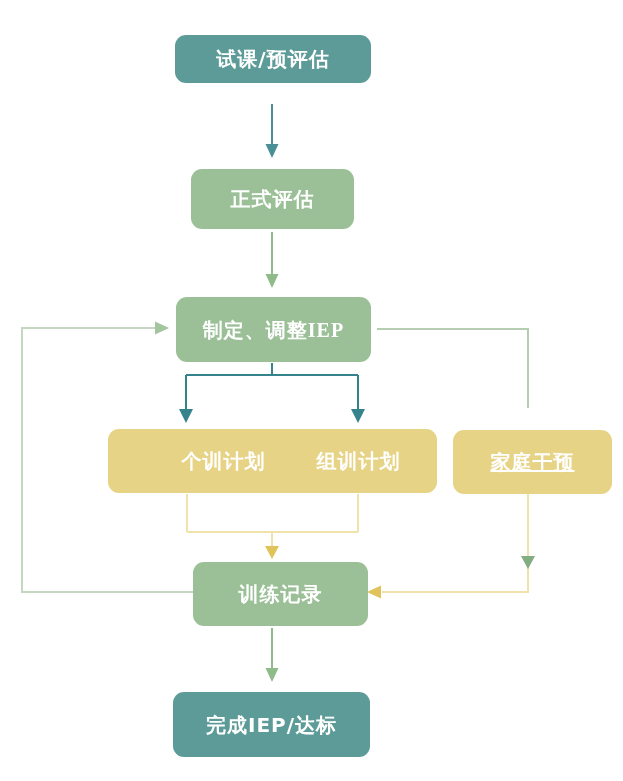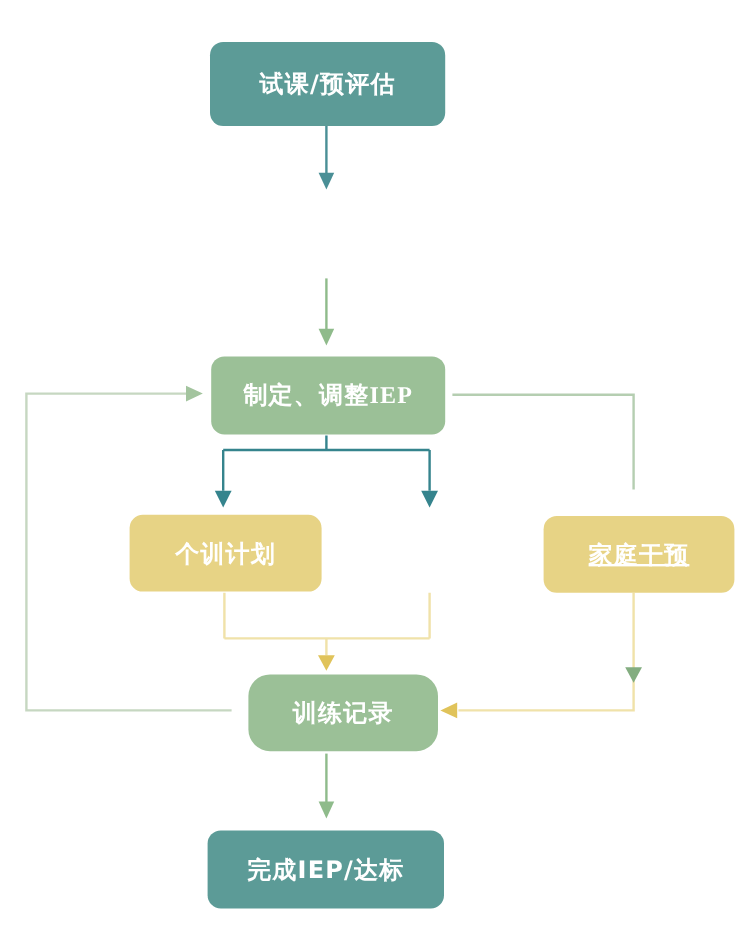--- a/index.html
+++ b/index.html
@@ -84,39 +84,45 @@
       <path d="M193,592 H22 V328 H155" stroke="#C6D7C1" stroke-width="2"></path>
       <polygon points="169,328 155,321.5 155,334.5" fill="#A3C49E"></polygon>
     </g>
 
     <g>
       <line x1="272" y1="628" x2="272" y2="669" stroke="#8FBB8B" stroke-width="2"></line>
       <polygon points="272,682 265.5,668 278.5,668" fill="#8FBB8B"></polygon>
     </g>
   </svg>
 
-  <div class="node node-teal" style="left:175px; top:35px; width:196px; height:70px;">
+  <div class="node node-teal" style="left:175px; top:35px; width:196px; height:48px;">
     <span>试课/预评估</span>
   </div>
 
+  <div class="node node-green" style="left:191px; top:169px; width:163px; height:60px;">
+    <span>正式评估</span>
+  </div>
 
   <div class="node node-green" style="left:176px; top:297px; width:195px; height:65px;font-family:Liberation Serif, serif;">
     <span>制定、调整IEP</span>
   </div>
 
-  <div class="node node-yellow" style="left:108px; top:429px; width:160px; height:64px;">
+  <div class="node node-yellow" style="left:108px; top:429px; width:183px; height:64px;padding-left:24px;">
     <span>个训计划</span>
   </div>
 
+  <div class="node node-yellow" style="left:280px; top:429px; width:157px; height:64px;">
+    <span>组训计划</span>
+  </div>
 
   <div class="node node-yellow" style="left:453px; top:430px; width:159px; height:64px;text-decoration:underline;">
     <span>家庭干预</span>
   </div>
 
-  <div class="node node-green" style="left:207px; top:562px; width:158px; height:64px;border-radius:18px;">
+  <div class="node node-green" style="left:193px; top:562px; width:175px; height:64px;">
     <span>训练记录</span>
   </div>
 
   <div class="node node-teal" style="left:173px; top:692px; width:197px; height:65px;">
     <span>完成IEP/达标</span>
   </div>
 
 </div>
 
 </body></html>

